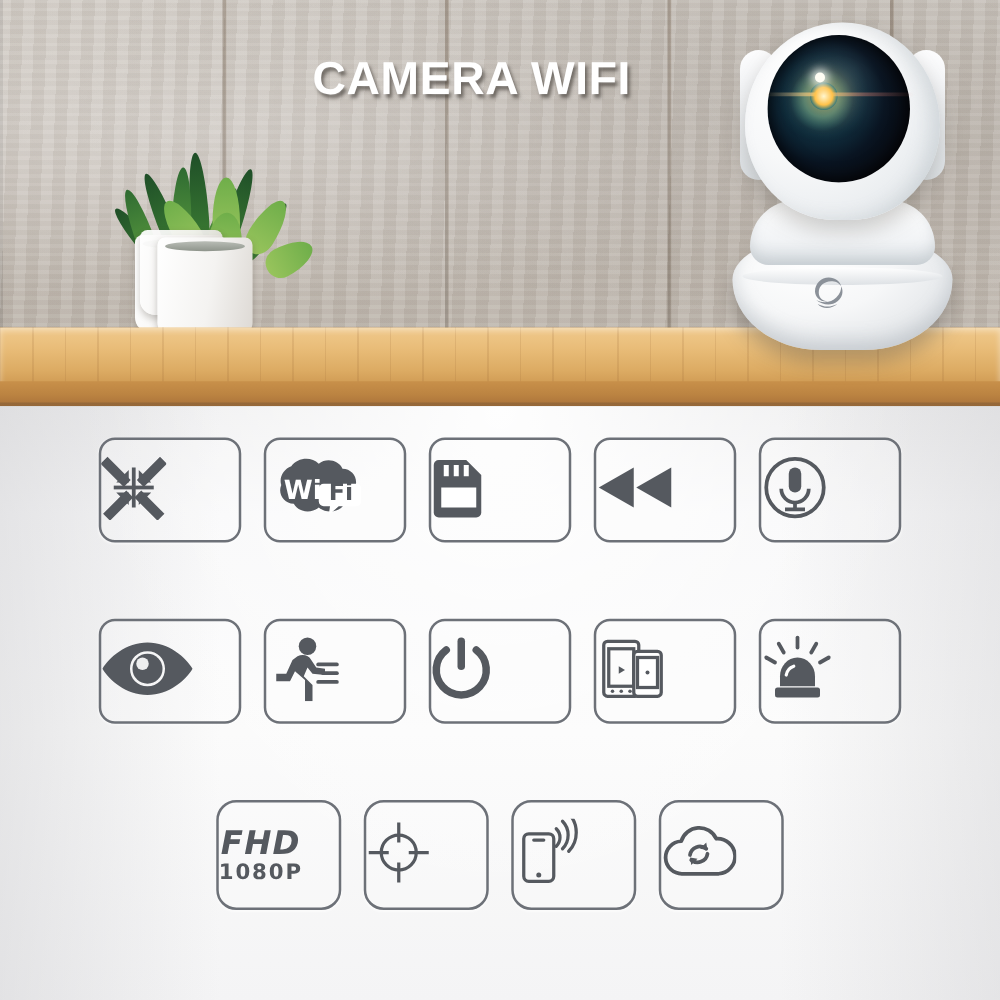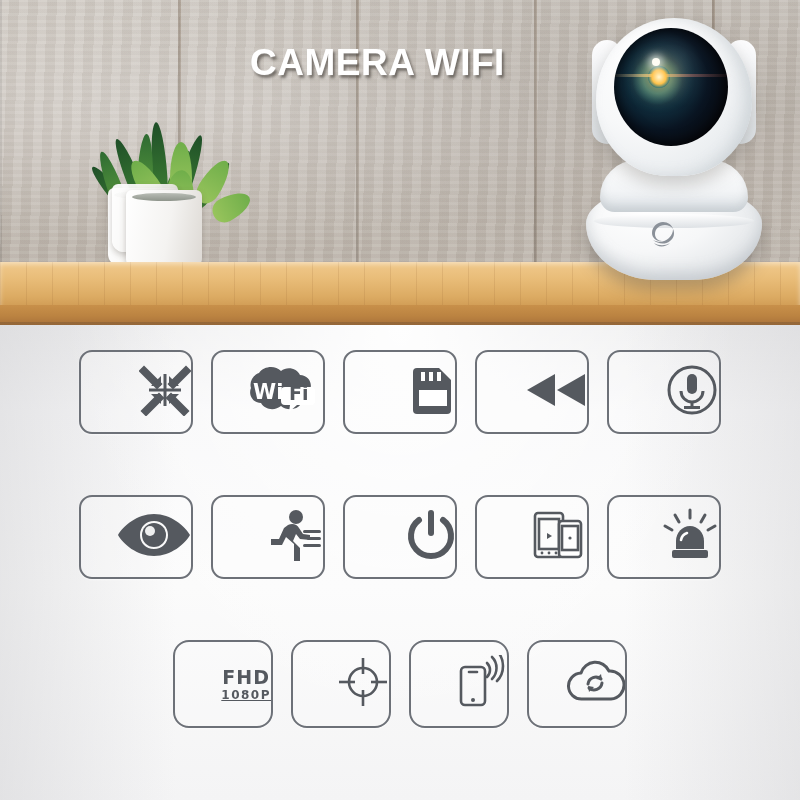--- a/index.html
+++ b/index.html
@@ -107,32 +107,32 @@
   }
   .panel-vignette{position:absolute;inset:0;
     background:linear-gradient(90deg, rgba(205,205,208,.45) 0%, rgba(255,255,255,0) 22%, rgba(255,255,255,0) 78%, rgba(205,205,208,.40) 100%);}
   .row{display:flex;justify-content:center;align-items:center;}
   .row1{position:absolute;left:0;top:25px;width:800px;gap:18px;}
   .row2{position:absolute;left:0;top:170px;width:800px;gap:18px;}
   .row3{position:absolute;left:0;top:315px;width:800px;gap:18px;}
 
   .tile{
     width:110px;height:80px;border:2px solid #6d7178;border-radius:13px;
-    display:flex;align-items:center;justify-content:flex-end;
+    display:flex;align-items:center;justify-content:flex-start;
     background:rgba(255,255,255,.22);
     box-shadow:0 1px 2px rgba(255,255,255,.6);
   }
   .row3 .tile{width:96px;height:84px;border-radius:16px;}
   .ic{display:block;}
   .fhd{
     color:#55595f;text-align:center;font-weight:bold;line-height:1;
     font-family:"DejaVu Sans",sans-serif;
   }
-  .fhd .a{font-size:19px;letter-spacing:1px;display:block;}
-  .fhd .b{font-size:12px;letter-spacing:1.5px;display:block;margin-top:2px;text-decoration:underline;}
+  .fhd .a{font-size:26px;letter-spacing:1px;display:block;font-style:italic;}
+  .fhd .b{font-size:17px;letter-spacing:1.5px;display:block;margin-top:2px;}
 </style>
 </head>
 <body>
 
 <div id="stage">
 
   <div class="scene">
     <div class="wall"></div>
     <div class="plank-seam" style="left:178px"></div>
     <div class="plank-seam" style="left:356px"></div>

